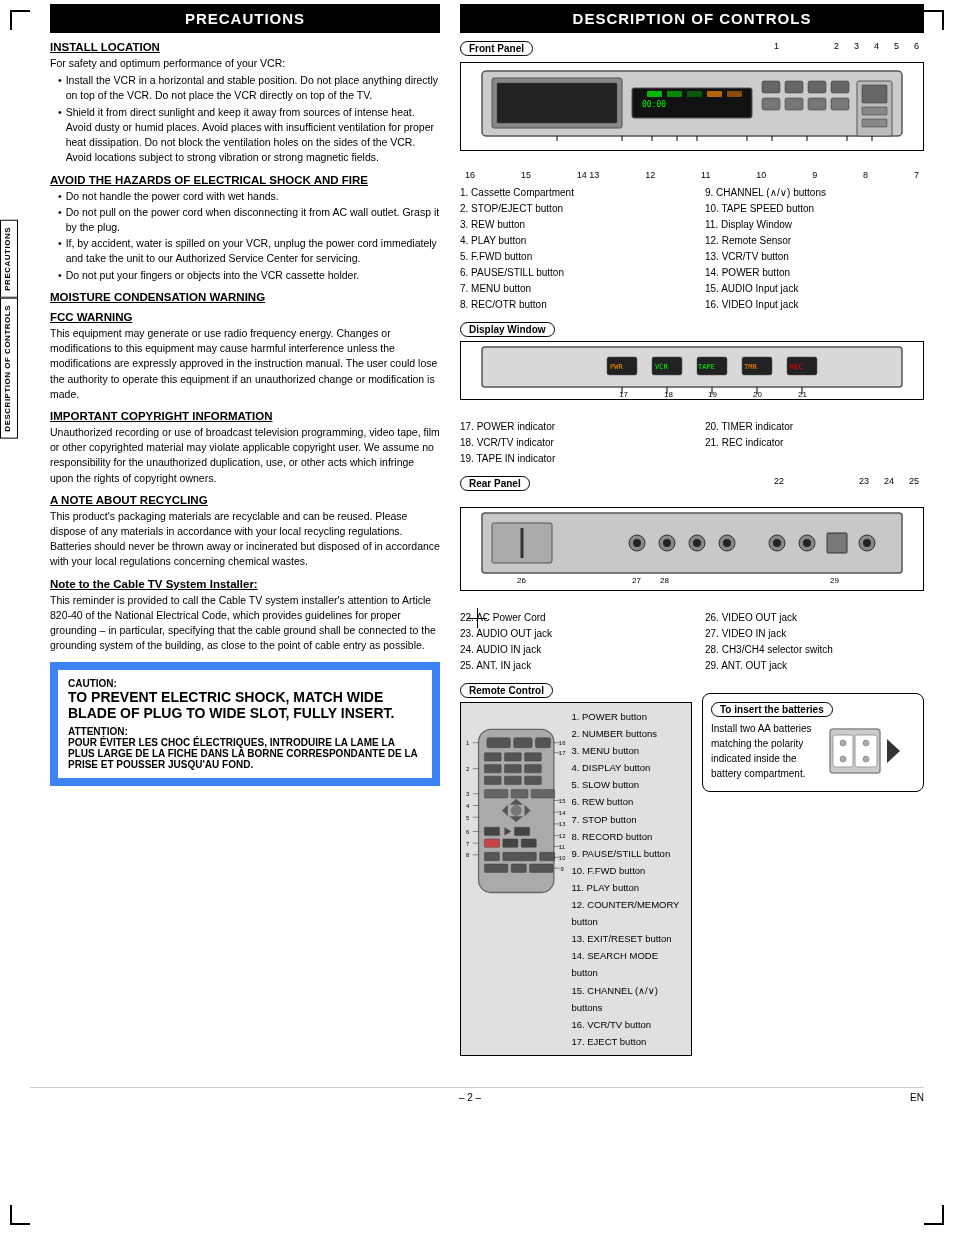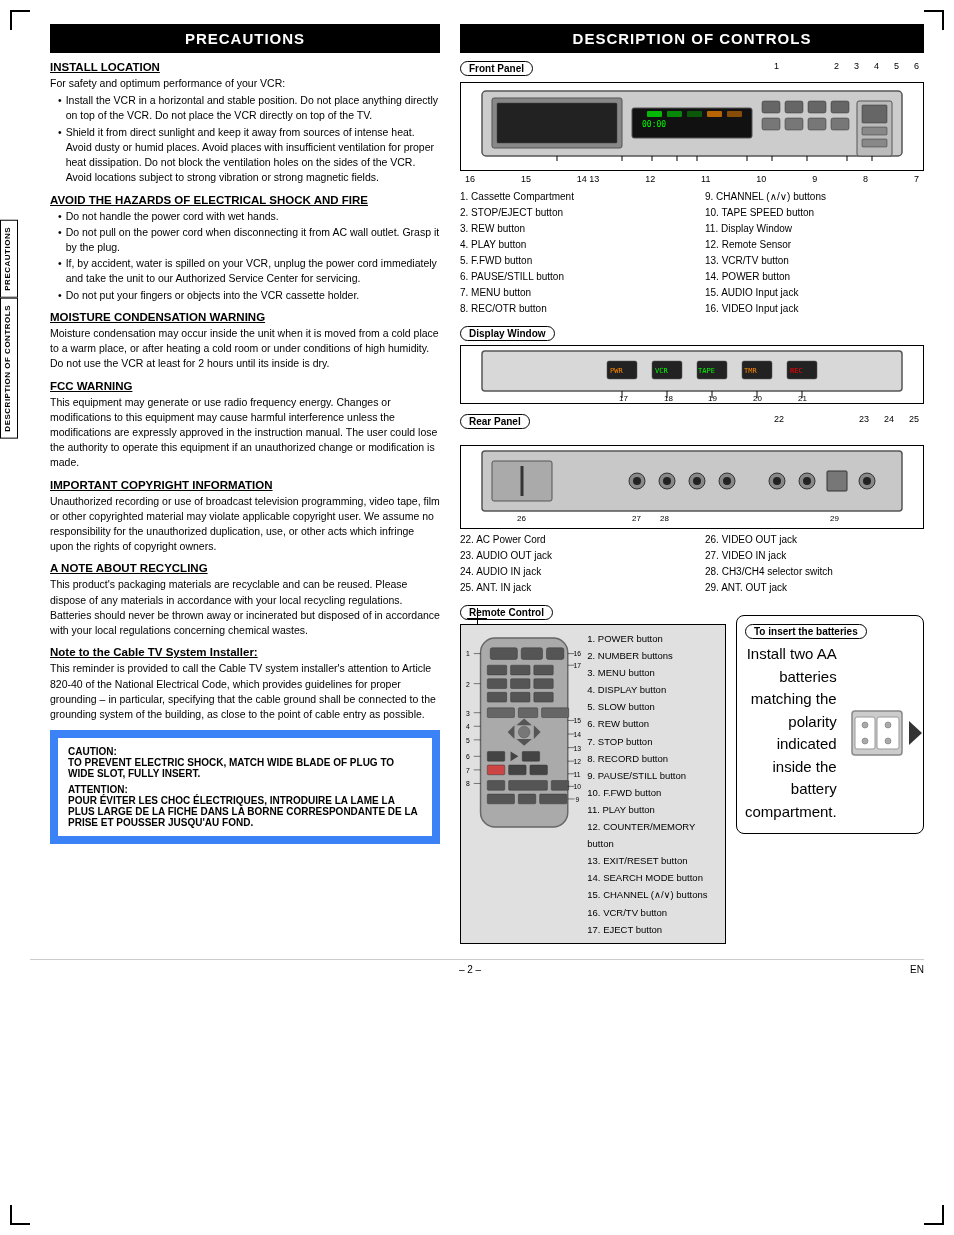--- a/index.html
+++ b/index.html
@@ -8,21 +8,21 @@
       min-height: 1235px;
       background: #fff;
       font-family: Arial, Helvetica, sans-serif;
       font-size: 11px;
       color: #000;
       position: relative;
     }
     .page {
       width: 954px;
       min-height: 1235px;
-      padding: 24px 30px;
+      padding: 4px 30px;
       position: relative;
     }
     
     .corner-mark {
       position: absolute;
       width: 20px;
       height: 20px;
       border-color: #000;
       border-style: solid;
     }
@@ -172,34 +172,34 @@
       padding: 1px 8px;
       font-size: 10px;
       font-weight: bold;
       margin-bottom: 4px;
     }
     .battery-content {
       display: flex;
       align-items: center;
       gap: 10px;
     }
-    .battery-text { font-size: 15px; flex: 1; line-height: 1.5; text-align: right; }
+    .battery-text { font-size: 10px; flex: 1; line-height: 1.5; }
     
     .page-footer {
       display: flex;
       justify-content: space-between;
       margin-top: 12px;
       padding-top: 4px;
       border-top: 1px solid #ccc;
       font-size: 10px;
     }
     .panel-box {
       border: 1px solid #000;
       position: relative;
-      margin-bottom: 3px;
+      margin-bottom: 19px;
     }
     
     .vcr-panel-svg {
       width: 100%;
       height: 85px;
     }
   </style>
 </head>
 <body>
 
@@ -248,37 +248,36 @@
           <span class="bullet-dot">•</span>
           <span>If, by accident, water is spilled on your VCR, unplug the power cord immediately and take the unit to our Authorized Service Center for servicing.</span>
         </div>
         <div class="bullet-item">
           <span class="bullet-dot">•</span>
           <span>Do not put your fingers or objects into the VCR cassette holder.</span>
         </div>
       </div>
 
       <div class="subsection-title">MOISTURE CONDENSATION WARNING</div>
-      <p>Moisture condensation may occur inside the unit when it is moved from a cold place to a warm place, or after heating a cold room or under conditions of high humidity. Do not use the VCR at least for 2 hours until its inside is dry.</p>
 
       <div class="subsection-title">FCC WARNING</div>
       <p>This equipment may generate or use radio frequency energy. Changes or modifications to this equipment may cause harmful interference unless the modifications are expressly approved in the instruction manual. The user could lose the authority to operate this equipment if an unauthorized change or modification is made.</p>
 
       <div class="subsection-title">IMPORTANT COPYRIGHT INFORMATION</div>
       <p>Unauthorized recording or use of broadcast television programming, video tape, film or other copyrighted material may violate applicable copyright user. We assume no responsibility for the unauthorized duplication, use, or other acts which infringe upon the rights of copyright owners.</p>
 
       <div class="subsection-title">A NOTE ABOUT RECYCLING</div>
       <p>This product's packaging materials are recyclable and can be reused. Please dispose of any materials in accordance with your local recycling regulations. Batteries should never be thrown away or incinerated but disposed of in accordance with your local regulations concerning chemical wastes.</p>
 
       <div class="subsection-title">Note to the Cable TV System Installer:</div>
       <p>This reminder is provided to call the Cable TV system installer's attention to Article 820-40 of the National Electrical Code, which provides guidelines for proper grounding – in particular, specifying that the cable ground shall be connected to the grounding system of the building, as close to the point of cable entry as possible.</p>
 
       <div class="caution-box">
         <div class="caution-title">CAUTION:</div>
-        <div style="font-weight:bold; font-size:10px;">TO PREVENT ELECTRIC SHOCK, MATCH WIDE BLADE OF PLUG TO WIDE SLOT, FULLY INSERT.</div>
+        <div style="font-weight:bold; font-size:14px;">TO PREVENT ELECTRIC SHOCK, MATCH WIDE BLADE OF PLUG TO WIDE SLOT, FULLY INSERT.</div>
         <div class="caution-title" style="margin-top:5px;">ATTENTION:</div>
         <div style="font-weight:bold; font-size:10px;">POUR ÉVITER LES CHOC ÉLECTRIQUES, INTRODUIRE LA LAME LA PLUS LARGE DE LA FICHE DANS LA BORNE CORRESPONDANTE DE LA PRISE ET POUSSER JUSQU'AU FOND.</div>
       </div>
     </div>
 
     <div class="right-col">
       <div class="section-header">DESCRIPTION OF CONTROLS</div>
 
       <div class="diagram-section">
         <div style="display:flex; justify-content:space-between; align-items:flex-start; margin-bottom:2px;">
@@ -392,20 +391,28 @@
             <line x1="280" y1="45" x2="280" y2="52" stroke="#000" stroke-width="1"></line>
             <line x1="325" y1="45" x2="325" y2="52" stroke="#000" stroke-width="1"></line>
             <text x="142" y="55" font-size="8" fill="#000">17</text>
             <text x="187" y="55" font-size="8" fill="#000">18</text>
             <text x="231" y="55" font-size="8" fill="#000">19</text>
             <text x="276" y="55" font-size="8" fill="#000">20</text>
             <text x="321" y="55" font-size="8" fill="#000">21</text>
           </svg>
         </div>
         
+        <div class="desc-list" style="margin-top:8px;">
+          <div class="desc-item">17. POWER indicator</div>
+          <div class="desc-item">20. TIMER indicator</div>
+          <div class="desc-item">18. VCR/TV indicator</div>
+          <div class="desc-item">21. REC indicator</div>
+          <div class="desc-item">19. TAPE IN indicator</div>
+          <div class="desc-item"></div>
+        </div>
       </div>
 
       <div class="diagram-section">
         <div style="display:flex; justify-content:space-between; align-items:flex-start; margin-bottom:12px;">
           <span class="diagram-label-box">Rear Panel</span>
           <div style="font-size:9px; display:flex; gap:15px; padding-right:5px;">
             <span>22</span>
             <span style="margin-left:60px;">23</span>
             <span>24</span>
             <span>25</span>
@@ -553,21 +560,21 @@
               <div>12. COUNTER/MEMORY button</div>
               <div>13. EXIT/RESET button</div>
               <div>14. SEARCH MODE button</div>
               <div>15. CHANNEL (∧/∨) buttons</div>
               <div>16. VCR/TV button</div>
               <div>17. EJECT button</div>
             </div>
           </div>
         </div>
 
-        <div style="width:188px; flex-shrink:0; margin-top:0;">
+        <div style="width:222px; flex-shrink:0; margin-top:0;">
           <div class="battery-section">
             <div class="battery-label-box">To insert the batteries</div>
             <div class="battery-content">
               <p class="battery-text">Install two AA batteries matching the polarity indicated inside the battery compartment.</p>
               <div>
                 <svg width="90" height="60" viewBox="0 0 90 60" xmlns="http://www.w3.org/2000/svg">
 
                   <rect x="5" y="8" width="50" height="44" rx="3" fill="#ccc" stroke="#888" stroke-width="1.5"></rect>
                   <rect x="8" y="14" width="20" height="32" rx="2" fill="#fff" stroke="#999" stroke-width="1"></rect>
                   <circle cx="18" cy="22" r="3" fill="#aaa" stroke="#666" stroke-width="0.5"></circle>

